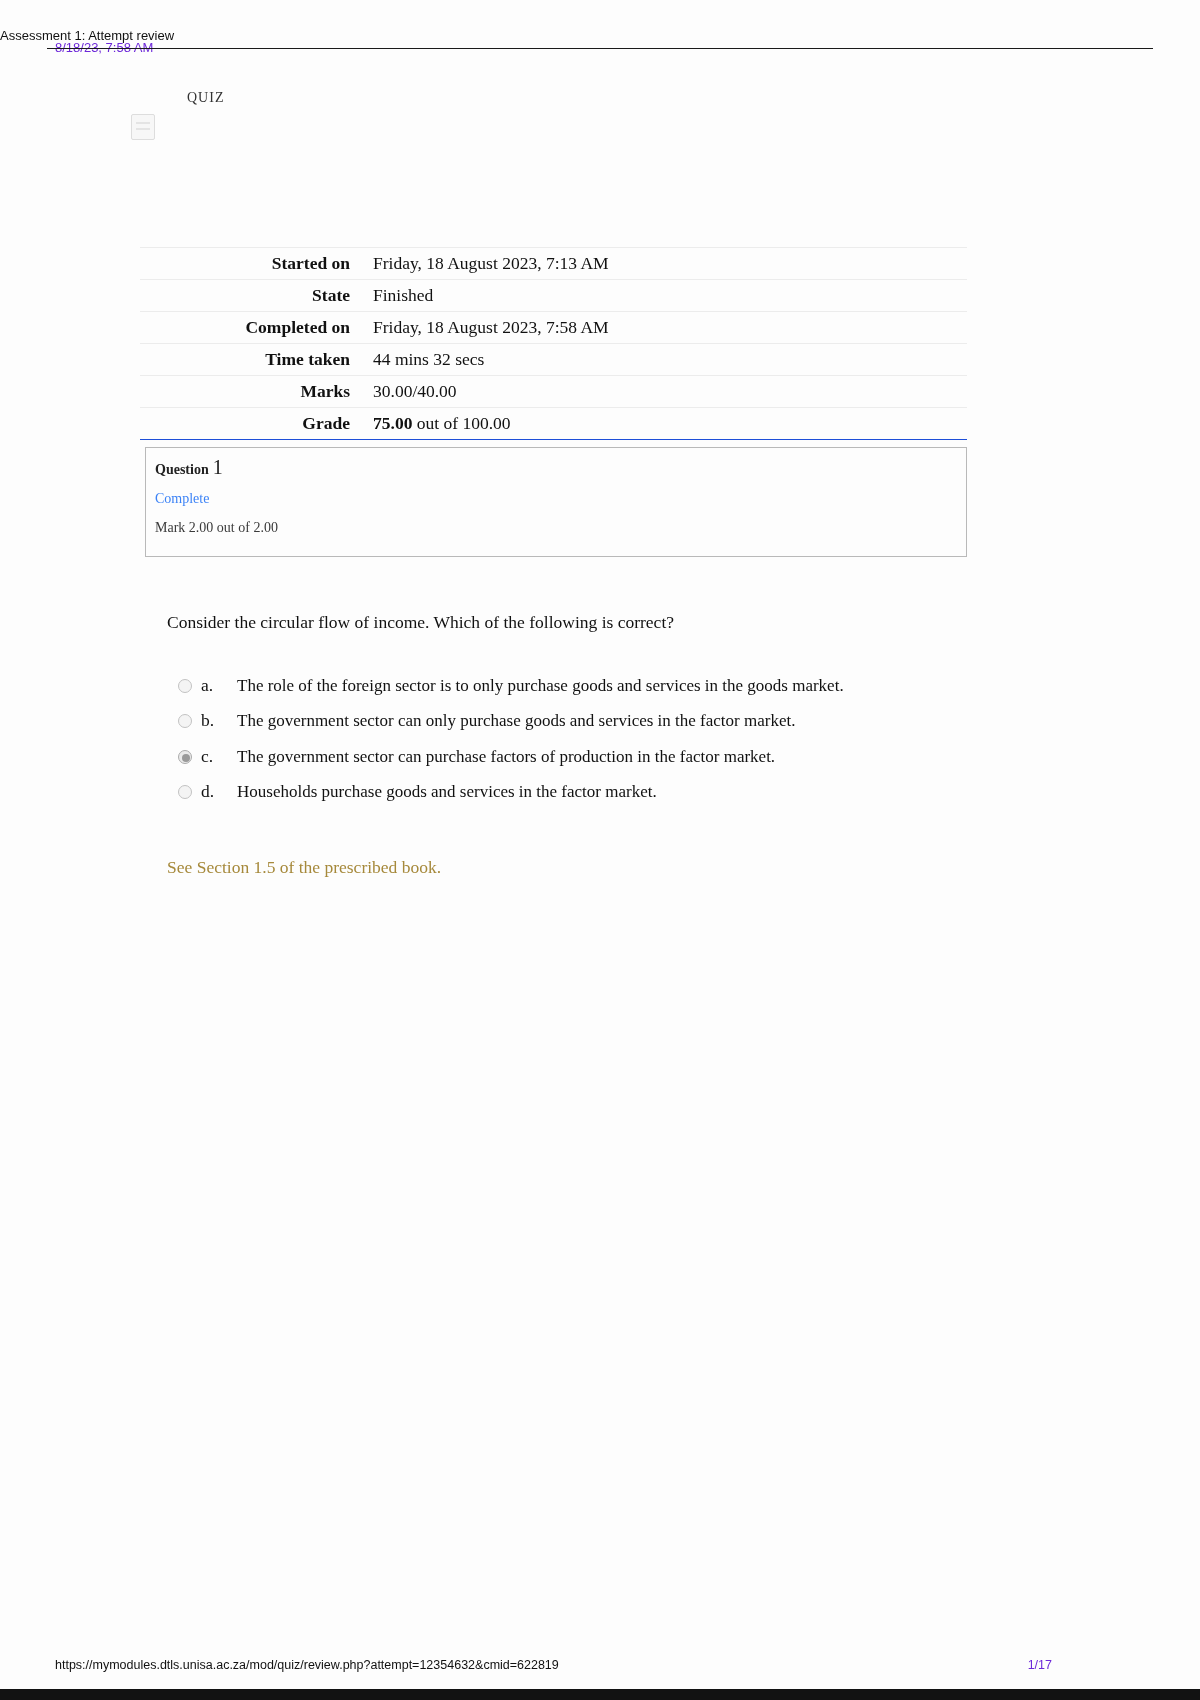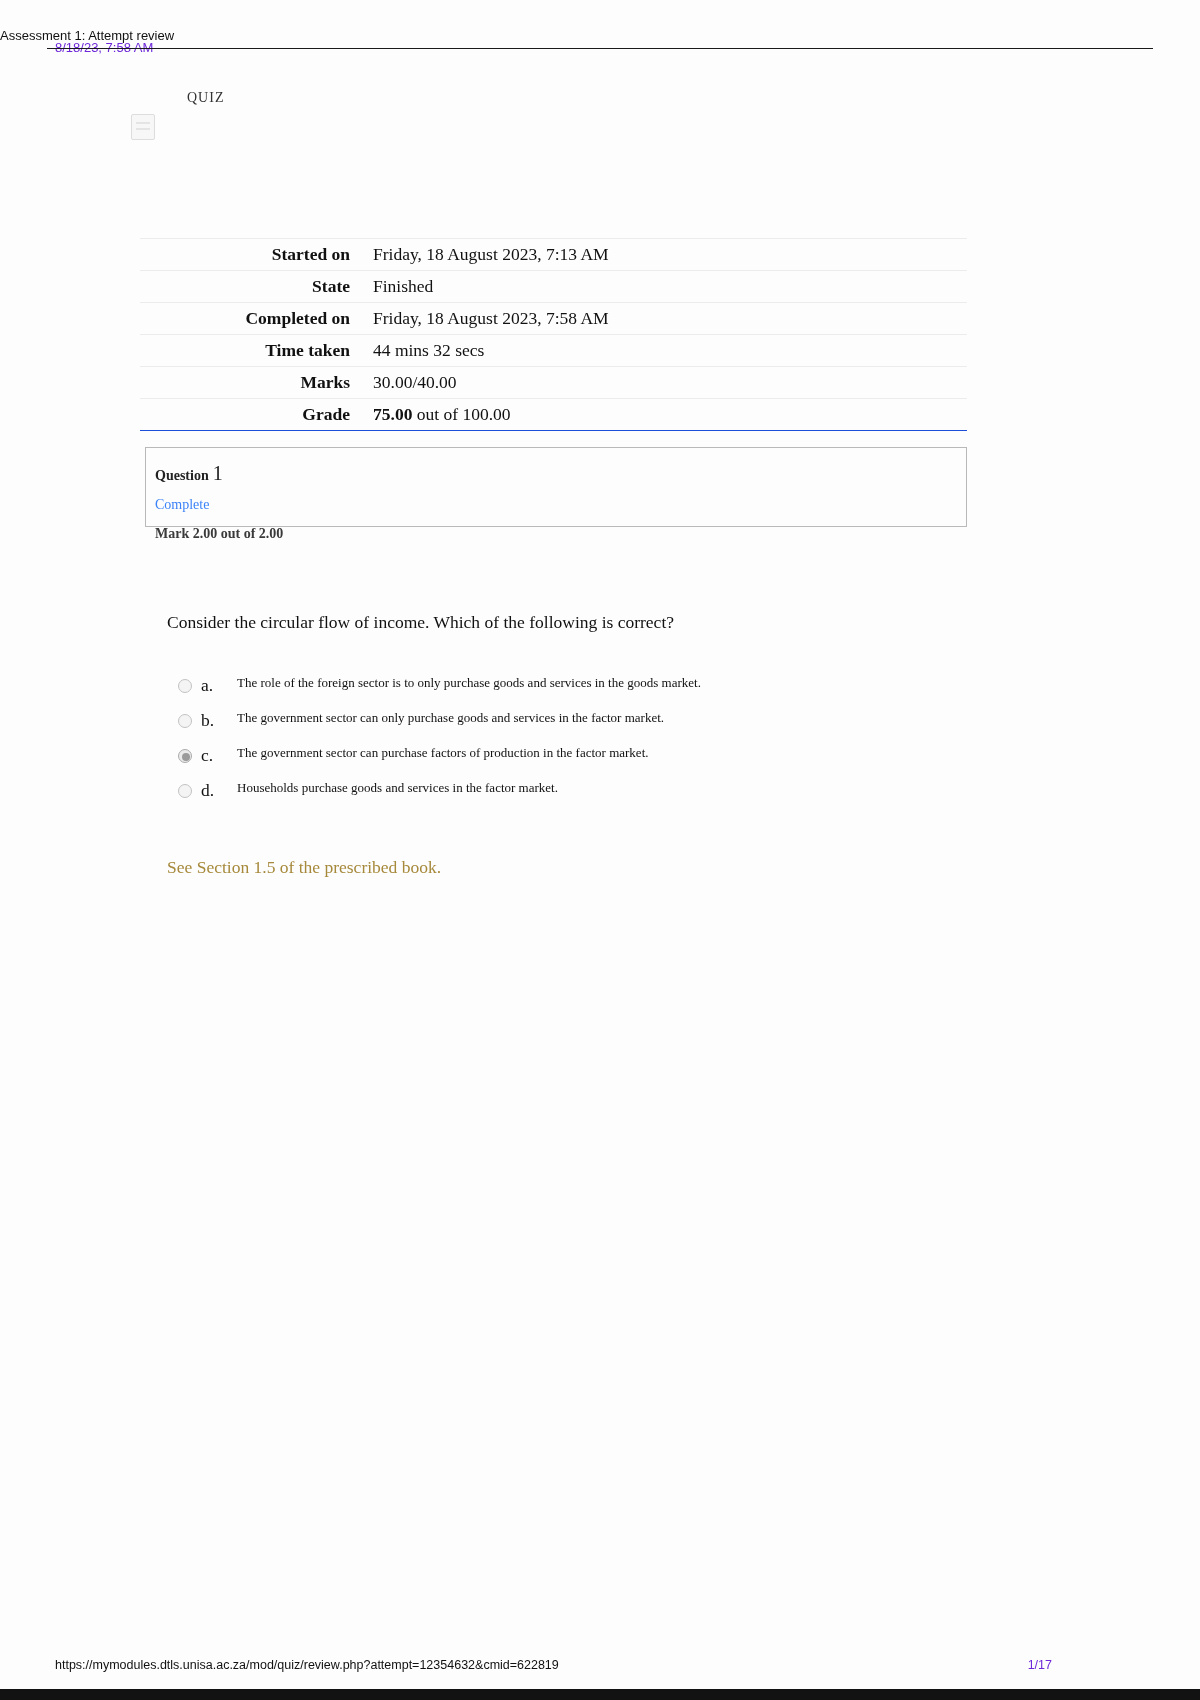--- a/index.html
+++ b/index.html
@@ -48,48 +48,48 @@
   }
   .doc-icon::before, .doc-icon::after {
     content: ""; position: absolute; left: 4px; right: 4px;
     height: 2px; background: #e4e4e4;
   }
   .doc-icon::before { top: 7px; }
   .doc-icon::after { top: 13px; }
 
   
   .summary {
-    position: absolute; left: 140px; top: 238px; width: 827px;
+    position: absolute; left: 140px; top: 247px; width: 827px;
     border-collapse: collapse;
   }
   .summary tr { border-top: 1px solid #ececec; }
   .summary tr:last-child { border-bottom: 1px solid #1d4ed8; }
   .summary th {
     width: 210px; text-align: right; vertical-align: top;
     font-size: 17.5px; font-weight: bold; color: #111;
     padding: 5px 0 5px 0;
   }
   .summary td {
     font-size: 17.5px; color: #111;
     padding: 5px 0 5px 23px;
   }
   .bold { font-weight: bold; }
 
   
   .qbox {
     position: absolute; left: 145px; top: 447px;
-    width: 822px; height: 80px;
+    width: 822px; height: 110px;
     border: 1px solid #b9b9b9;
     background: #fdfdfd;
-    padding: 14px 10px 0 9px;
+    padding: 8px 10px 0 9px;
   }
   .qbox .q-word { font-size: 14px; font-weight: bold; color: #222; }
   .qbox .q-num  { font-size: 20px; font-weight: normal; color: #222; margin-left: 4px; }
   .qbox .q-state { margin-top: 12px; font-size: 14px; color: #3b82f6; }
-  .qbox .q-mark  { margin-top: 13px; font-size: 14px; color: #3a3a3a; font-weight: bold; }
+  .qbox .q-mark  { margin-top: 13px; font-size: 14px; color: #3a3a3a; }
 
   
   .q-text {
     position: absolute; left: 167px; top: 612px;
     width: 760px; font-size: 17.5px; color: #111;
   }
   .options {
     position: absolute; left: 178px; top: 675px; width: 780px;
   }
   .option {
@@ -109,21 +109,21 @@
   .radio.checked::after {
     content: ""; position: absolute; left: 3px; top: 3px;
     width: 8px; height: 8px; border-radius: 50%;
     background: #9a9a9a;
   }
   .opt-letter {
     font-size: 17.5px; color: #111;
     margin-left: 9px; width: 24px; flex: 0 0 auto;
   }
   .opt-text {
-    font-size: 13px; color: #111;
+    font-size: 17px; color: #111;
     margin-left: 12px; max-width: 690px; line-height: 1.25;
   }
 
   .feedback {
     position: absolute; left: 167px; top: 857px;
     font-size: 17.5px; color: #a6893b;
   }
 
   
   .ftr-url {

